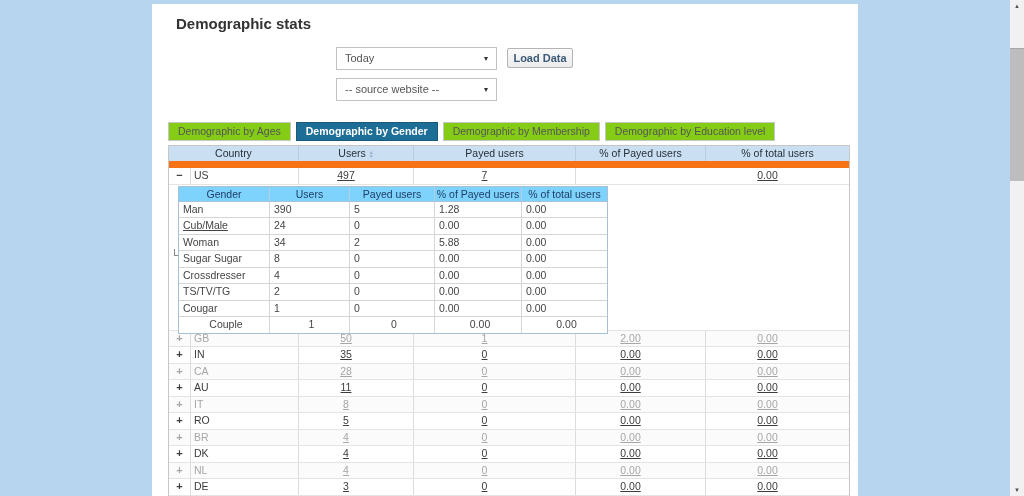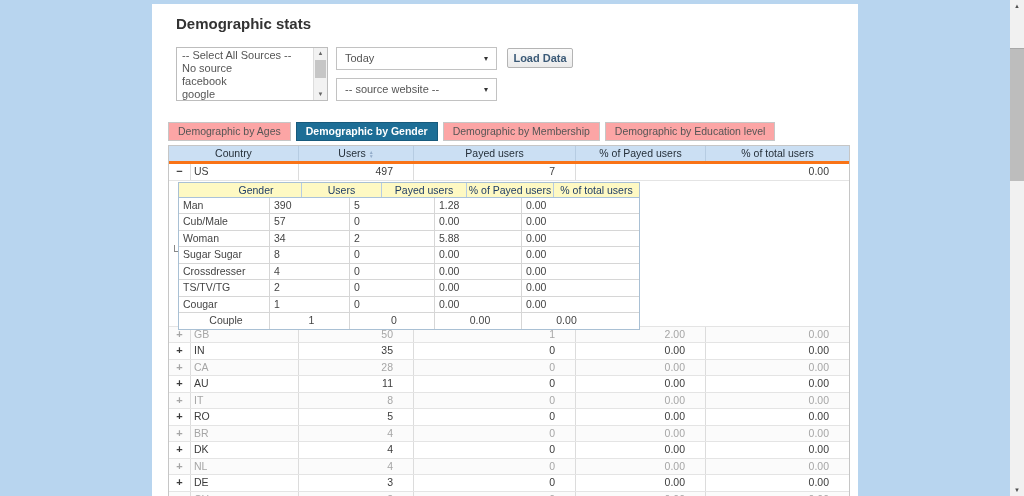--- a/index.html
+++ b/index.html
@@ -41,88 +41,75 @@
   .load-btn{
     position:absolute;left:355px;top:44px;width:66px;height:20px;
     border:1px solid #b4b4b4;background:linear-gradient(#fafafa,#ebebeb);
     font-family:"Liberation Sans", sans-serif;font-size:11px;font-weight:bold;color:#3b5a77;
     padding:0;cursor:pointer;border-radius:2px;
   }
   
   .tabs{position:absolute;left:16px;top:117px;white-space:nowrap;}
   .tab{
     display:inline-block;height:17px;line-height:17px;padding:0 9px;margin-right:5px;
-    border:1px solid #c6c6c6;background:#fca5a5;color:#555;font-size:10.5px;cursor:pointer;
+    border:1px solid #c6c6c6;background:#84cc16;color:#555;font-size:10.5px;cursor:pointer;
   }
   .tab.active{background:#1d6e96;border-color:#175a7c;color:#fff;font-weight:bold;}
   
   .grid{
     position:absolute;left:16px;top:141px;width:680px;
     border:1px solid #c6c6c6;box-sizing:content-box;background:#fff;
     font-size:10.5px;color:#3c3c3c;
   }
-  .g-h{display:flex;background:#cbdff3;border-bottom:3px solid #f97316;height:15px;}
+  .g-h{display:flex;background:#cbdff3;border-bottom:7px solid #f97316;height:15px;}
   .g-hc{
     box-sizing:border-box;border-right:1px solid #b6cce2;height:15px;line-height:15px;
     text-align:center;color:#26303a;white-space:nowrap;overflow:hidden;
   }
   .g-hc:last-child{border-right:none;}
   .sort{display:inline-block;vertical-align:middle;margin-left:3px;line-height:0;}
   .sort i{display:block;font-style:normal;font-size:5px;line-height:4px;color:#93accA;}
   .g-row{display:flex;height:15.5px;border-bottom:1px solid #e4e4e4;background:#fff;}
   .g-row.alt{color:#a6a6a6;background:#fbfbfb;}
   .g-c{
     box-sizing:border-box;border-right:1px solid #dcdcdc;height:15.5px;line-height:14.5px;
     white-space:nowrap;overflow:hidden;
   }
   .g-c:last-child{border-right:none;}
-  .g-c.num{text-align:right;padding-right:20px;}
+  .g-c.num{text-align:center;padding-right:20px;text-decoration:underline;}
   .g-c.txt{padding-left:3px;}
   .g-c.exp{text-align:center;font-weight:bold;cursor:pointer;font-size:11px;color:inherit;}
   
   .subgrid{position:relative;height:145px;border-bottom:1px solid #e4e4e4;background:#fff;}
   .sub-corner{
     position:absolute;left:5px;top:64px;width:6px;height:6px;
     border-left:1px solid #888;border-bottom:1px solid #888;
   }
   .ntable{position:absolute;left:9px;top:1px;border:1px solid #a9c0d4;background:#fff;}
-  .n-h{display:flex;background:#fef9c3;border-bottom:1px solid #a9c2da;height:14px;padding-left:32px;}
+  .n-h{display:flex;background:#7dd3fc;border-bottom:1px solid #a9c2da;height:14px;}
   .n-hc{box-sizing:border-box;border-right:1px solid #b6cce2;height:14px;line-height:14px;text-align:center;color:#1f3d66;white-space:nowrap;}
   .n-hc:last-child{border-right:none;}
   .n-row{display:flex;height:15.5px;border-bottom:1px solid #d6d6d6;color:#444;}
   .n-row:last-child{border-bottom:none;text-align:center;}
   .n-c{box-sizing:border-box;border-right:1px solid #d6d6d6;height:15.5px;line-height:14.5px;padding-left:4px;white-space:nowrap;overflow:hidden;}
   .n-c:last-child{border-right:none;}
   
   .vscroll{position:absolute;right:0;top:0;width:14px;height:496px;background:#f1f1f1;}
   .vs-arrow{position:absolute;left:0;width:14px;height:12px;font-size:6px;color:#505050;text-align:center;line-height:12px;}
   .vs-arrow.up{top:0;}
   .vs-arrow.down{bottom:0;}
   .vs-thumb{position:absolute;left:0;top:48px;width:14px;height:132px;background:#bdbdbd;border-top:1px solid #a8a8a8;}
 </style>
 </head>
 <body>
 
 <div class="page">
   <div class="panel">
     <div class="title">Demographic stats</div>
 
-    <div class="listbox">
-      <div class="lb-options" id="lb-options">
-          <div class="lb-option">-- Select All Sources --</div>
-          <div class="lb-option">No source</div>
-          <div class="lb-option">facebook</div>
-          <div class="lb-option">google</div>
-        </div>
-      <div class="lb-scroll">
-        <div class="lb-arrow up">▲</div>
-        <div class="lb-thumb"></div>
-        <div class="lb-arrow down">▼</div>
-      </div>
-    </div>
 
     <div class="select sel-date">
       <span>Today</span>
       <span class="caret">▾</span>
     </div>
 
     <button class="load-btn">Load Data</button>
 
     <div class="select sel-web">
       <span>-- source website --</span>
@@ -158,22 +145,22 @@
               <div class="n-hc" style="width: 85px;">% of total users</div>
             </div>
             <div class="n-row">
               <div class="n-c" style="width: 91px;">Man</div>
               <div class="n-c" style="width: 80px;">390</div>
               <div class="n-c" style="width: 85px;">5</div>
               <div class="n-c" style="width: 87px;">1.28</div>
               <div class="n-c" style="width: 85px;">0.00</div>
             </div>
             <div class="n-row">
-              <div class="n-c" style="width: 91px;">Cub/Male</div>
-              <div class="n-c" style="width: 80px;">57</div>
+              <div class="n-c" style="width: 91px; text-decoration: underline;">Cub/Male</div>
+              <div class="n-c" style="width: 80px;">24</div>
               <div class="n-c" style="width: 85px;">0</div>
               <div class="n-c" style="width: 87px;">0.00</div>
               <div class="n-c" style="width: 85px;">0.00</div>
             </div>
             <div class="n-row">
               <div class="n-c" style="width: 91px;">Woman</div>
               <div class="n-c" style="width: 80px;">34</div>
               <div class="n-c" style="width: 85px;">2</div>
               <div class="n-c" style="width: 87px;">5.88</div>
               <div class="n-c" style="width: 85px;">0.00</div>

